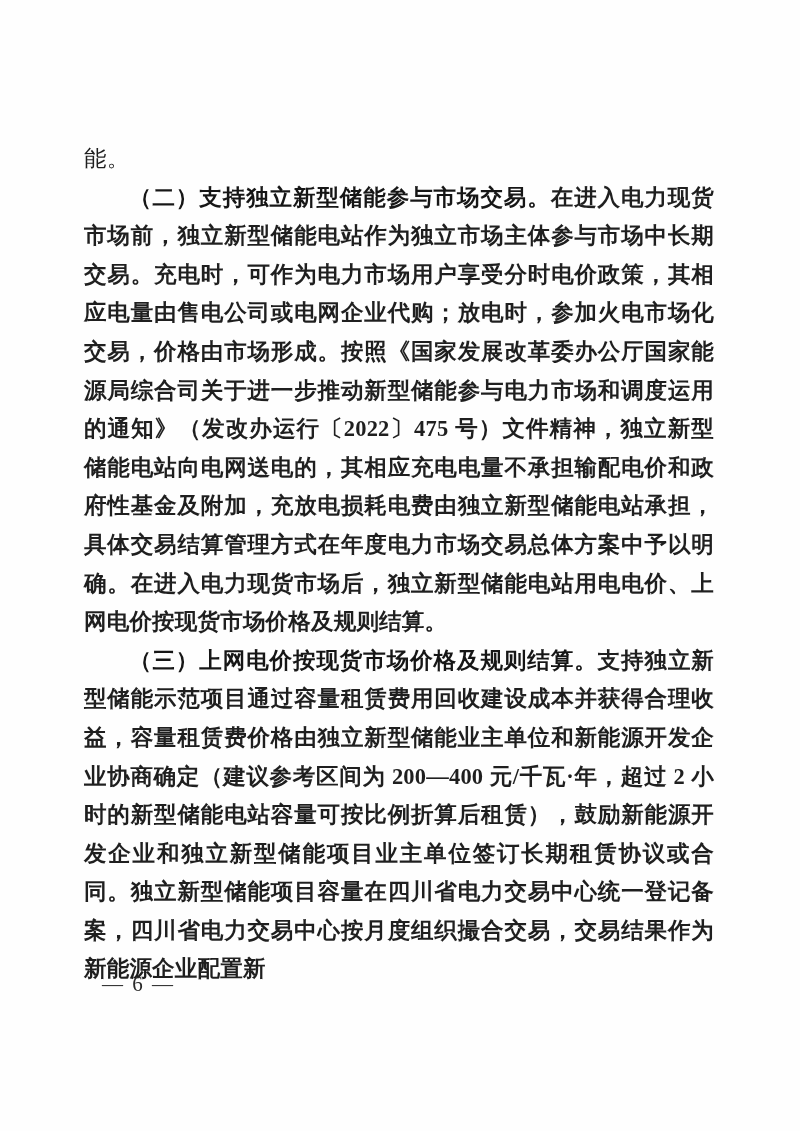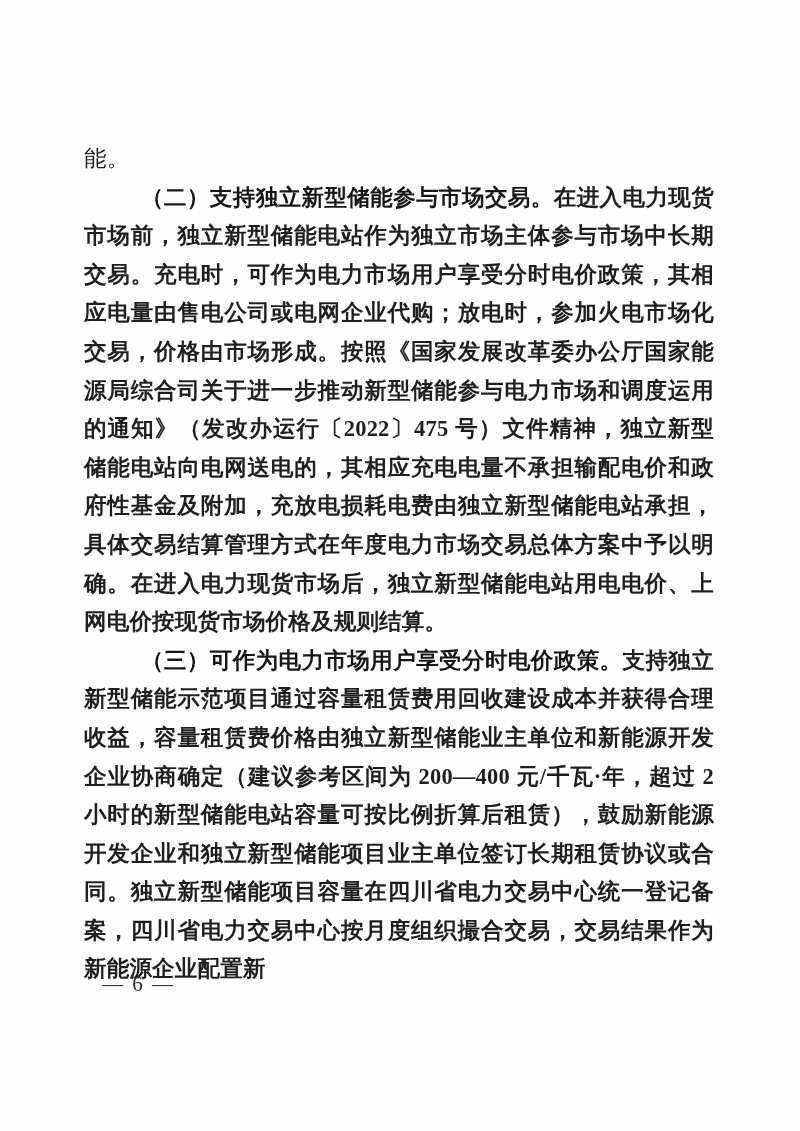--- a/index.html
+++ b/index.html
@@ -31,21 +31,20 @@
   .para {
     margin: 0;
     padding: 0;
   }
   .para.indent {
     text-indent: 2em;
   }
   .section-heading {
     font-weight: bold;
     color: #161616;
-    margin-left: 12px;
   }
   .section-body {
     font-weight: bold;
   }
   .page-number {
     position: absolute;
     left: 102px;
     top: 972px;
     font-size: 21px;
     letter-spacing: 2px;
@@ -56,19 +55,19 @@
 <body>
 
 <div class="page">
 
   <div class="content">
 
     <p class="para">能。</p>
 
     <p class="para indent"><span class="section-heading">（二）支持独立新型储能参与市场交易。</span><span class="section-body">在进入电力现货市场前，独立新型储能电站作为独立市场主体参与市场中长期交易。充电时，可作为电力市场用户享受分时电价政策，其相应电量由售电公司或电网企业代购；放电时，参加火电市场化交易，价格由市场形成。按照《国家发展改革委办公厅国家能源局综合司关于进一步推动新型储能参与电力市场和调度运用的通知》（发改办运行〔2022〕475 号）文件精神，独立新型储能电站向电网送电的，其相应充电电量不承担输配电价和政府性基金及附加，充放电损耗电费由独立新型储能电站承担，具体交易结算管理方式在年度电力市场交易总体方案中予以明确。在进入电力现货市场后，独立新型储能电站用电电价、上网电价按现货市场价格及规则结算。</span></p>
 
-    <p class="para indent"><span class="section-heading">（三）可作为电力市场用户享受分时电价政策。</span><span class="section-body">支持独立新型储能示范项目通过容量租赁费用回收建设成本并获得合理收益，容量租赁费价格由独立新型储能业主单位和新能源开发企业协商确定（建议参考区间为 200—400 元/千瓦·年，超过 2 小时的新型储能电站容量可按比例折算后租赁），鼓励新能源开发企业和独立新型储能项目业主单位签订长期租赁协议或合同。独立新型储能项目容量在四川省电力交易中心统一登记备案，四川省电力交易中心按月度组织撮合交易，交易结果作为新能源企业配置新</span></p>
+    <p class="para indent"><span class="section-heading">（三）上网电价按现货市场价格及规则结算。</span><span class="section-body">支持独立新型储能示范项目通过容量租赁费用回收建设成本并获得合理收益，容量租赁费价格由独立新型储能业主单位和新能源开发企业协商确定（建议参考区间为 200—400 元/千瓦·年，超过 2 小时的新型储能电站容量可按比例折算后租赁），鼓励新能源开发企业和独立新型储能项目业主单位签订长期租赁协议或合同。独立新型储能项目容量在四川省电力交易中心统一登记备案，四川省电力交易中心按月度组织撮合交易，交易结果作为新能源企业配置新</span></p>
 
   </div>
 
   <div class="page-number">— 6 —</div>
 
 </div>
 
 </body></html>

